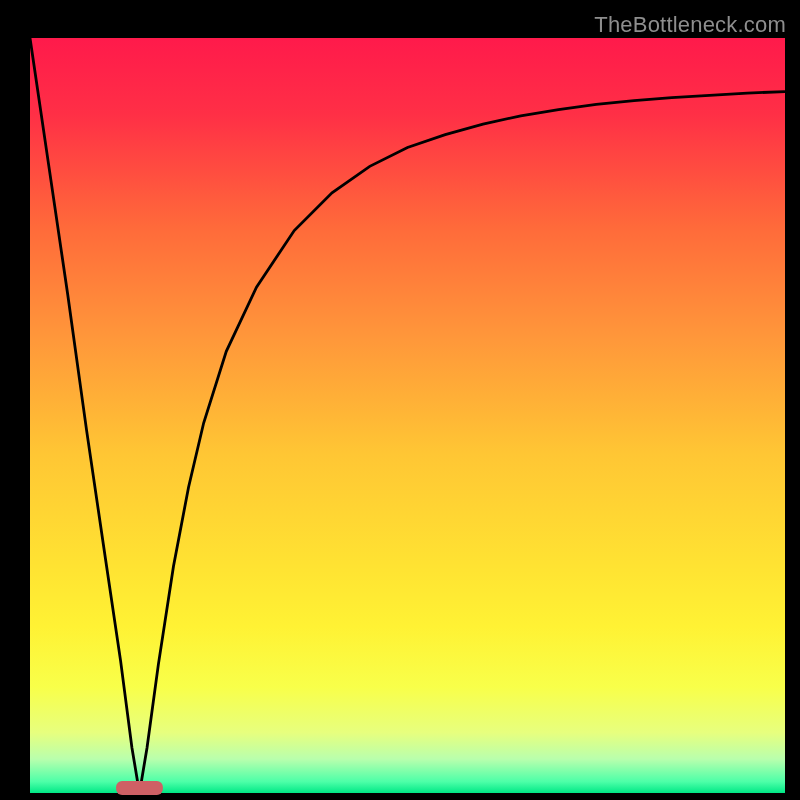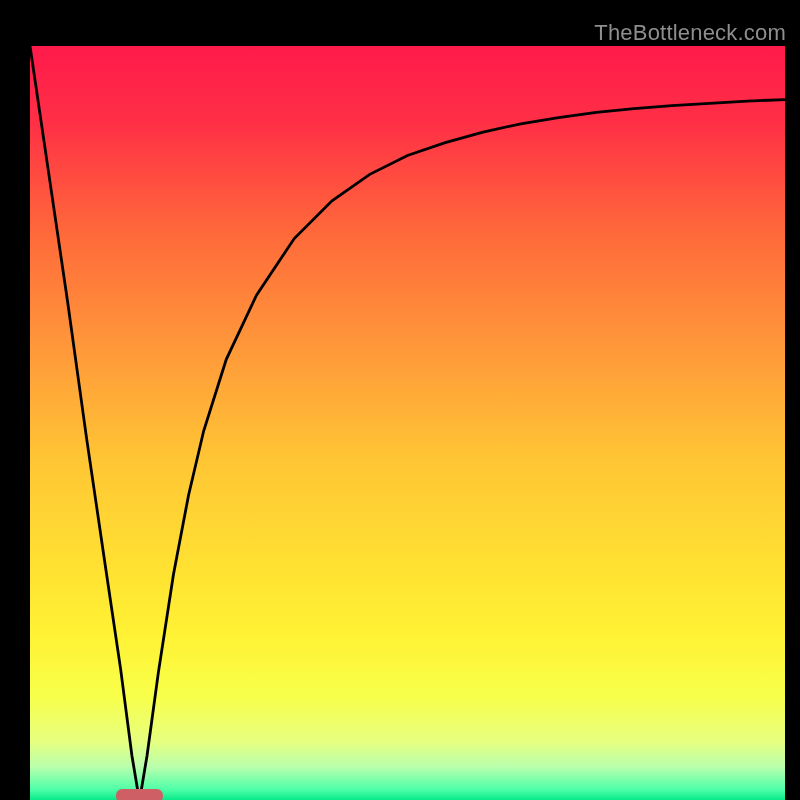--- a/index.html
+++ b/index.html
@@ -6,21 +6,21 @@
     margin: 0;
     padding: 0;
     width: 800px;
     height: 800px;
     background: #000;
     overflow: hidden;
   }
   .frame {
     position: absolute;
     left: 0;
-    top: 16px;
+    top: 8px;
     width: 800px;
     height: 780px;
     background: #000;
   }
   .watermark {
     position: absolute;
     top: 4px;
     right: 14px;
     font-family: Arial, Helvetica, sans-serif;
     font-size: 22px;

